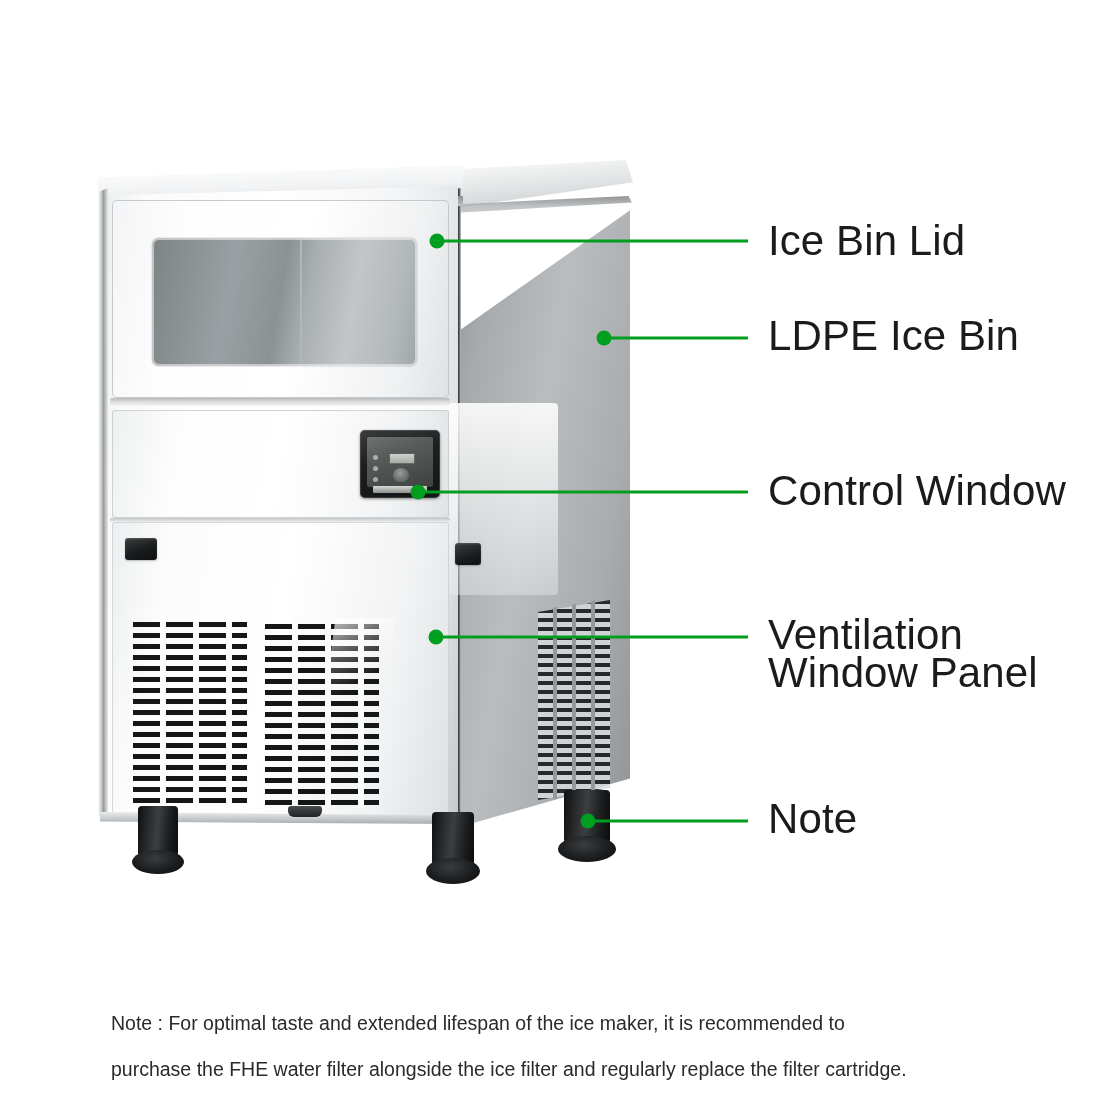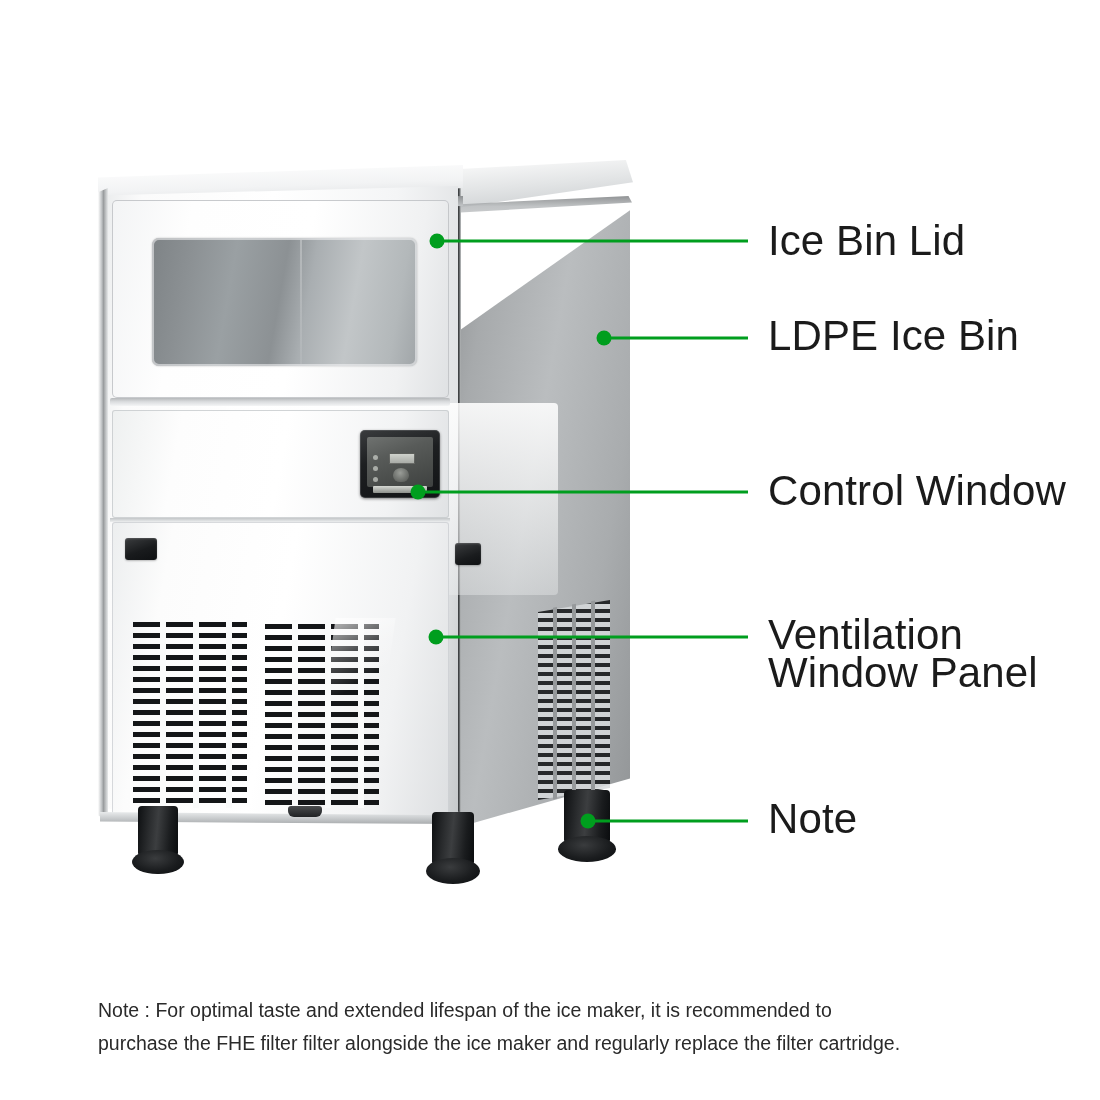--- a/index.html
+++ b/index.html
@@ -241,21 +241,21 @@
     font-family:"Liberation Sans", sans-serif;
     letter-spacing:.1px; white-space:pre-line;
   }
 
   
   #note{
     position:absolute; left:95px; top:992px; width:935px;
     font-size:19.5px; line-height:30px; color:#2a2a2a;
     font-family:"Liberation Sans", sans-serif;
   }
-  #note p{ margin:3px; }
+  #note p{ margin:16px; }
 </style>
 </head>
 <body>
 
 <div id="page">
 
   <div id="product">
 
     <div class="side-top"></div>
     <div class="side-top-lip"></div>
@@ -333,16 +333,16 @@
       <div class="callout-line" style="--g: #009e1e; left: 436px; width: 312px; top: 637px;"></div>
       <div class="callout-label" style="top: 616px; left: 768px;">Ventilation
 Window Panel</div>
       <div class="callout-dot" style="--g: #009e1e; left: 588px; top: 821px;"></div>
       <div class="callout-line" style="--g: #009e1e; left: 588px; width: 160px; top: 821px;"></div>
       <div class="callout-label" style="top: 800px; left: 768px;">Note</div>
     </div>
 
   <div id="note">
     <p>Note : For optimal taste and extended lifespan of the ice maker, it is recommended to</p>
-    <p>purchase the FHE filter filter alongside the ice maker and regularly replace the filter cartridge.</p>
+    <p>purchase the FHE water filter alongside the ice filter and regularly replace the filter cartridge.</p>
   </div>
 
 </div>
 
 </body></html>

